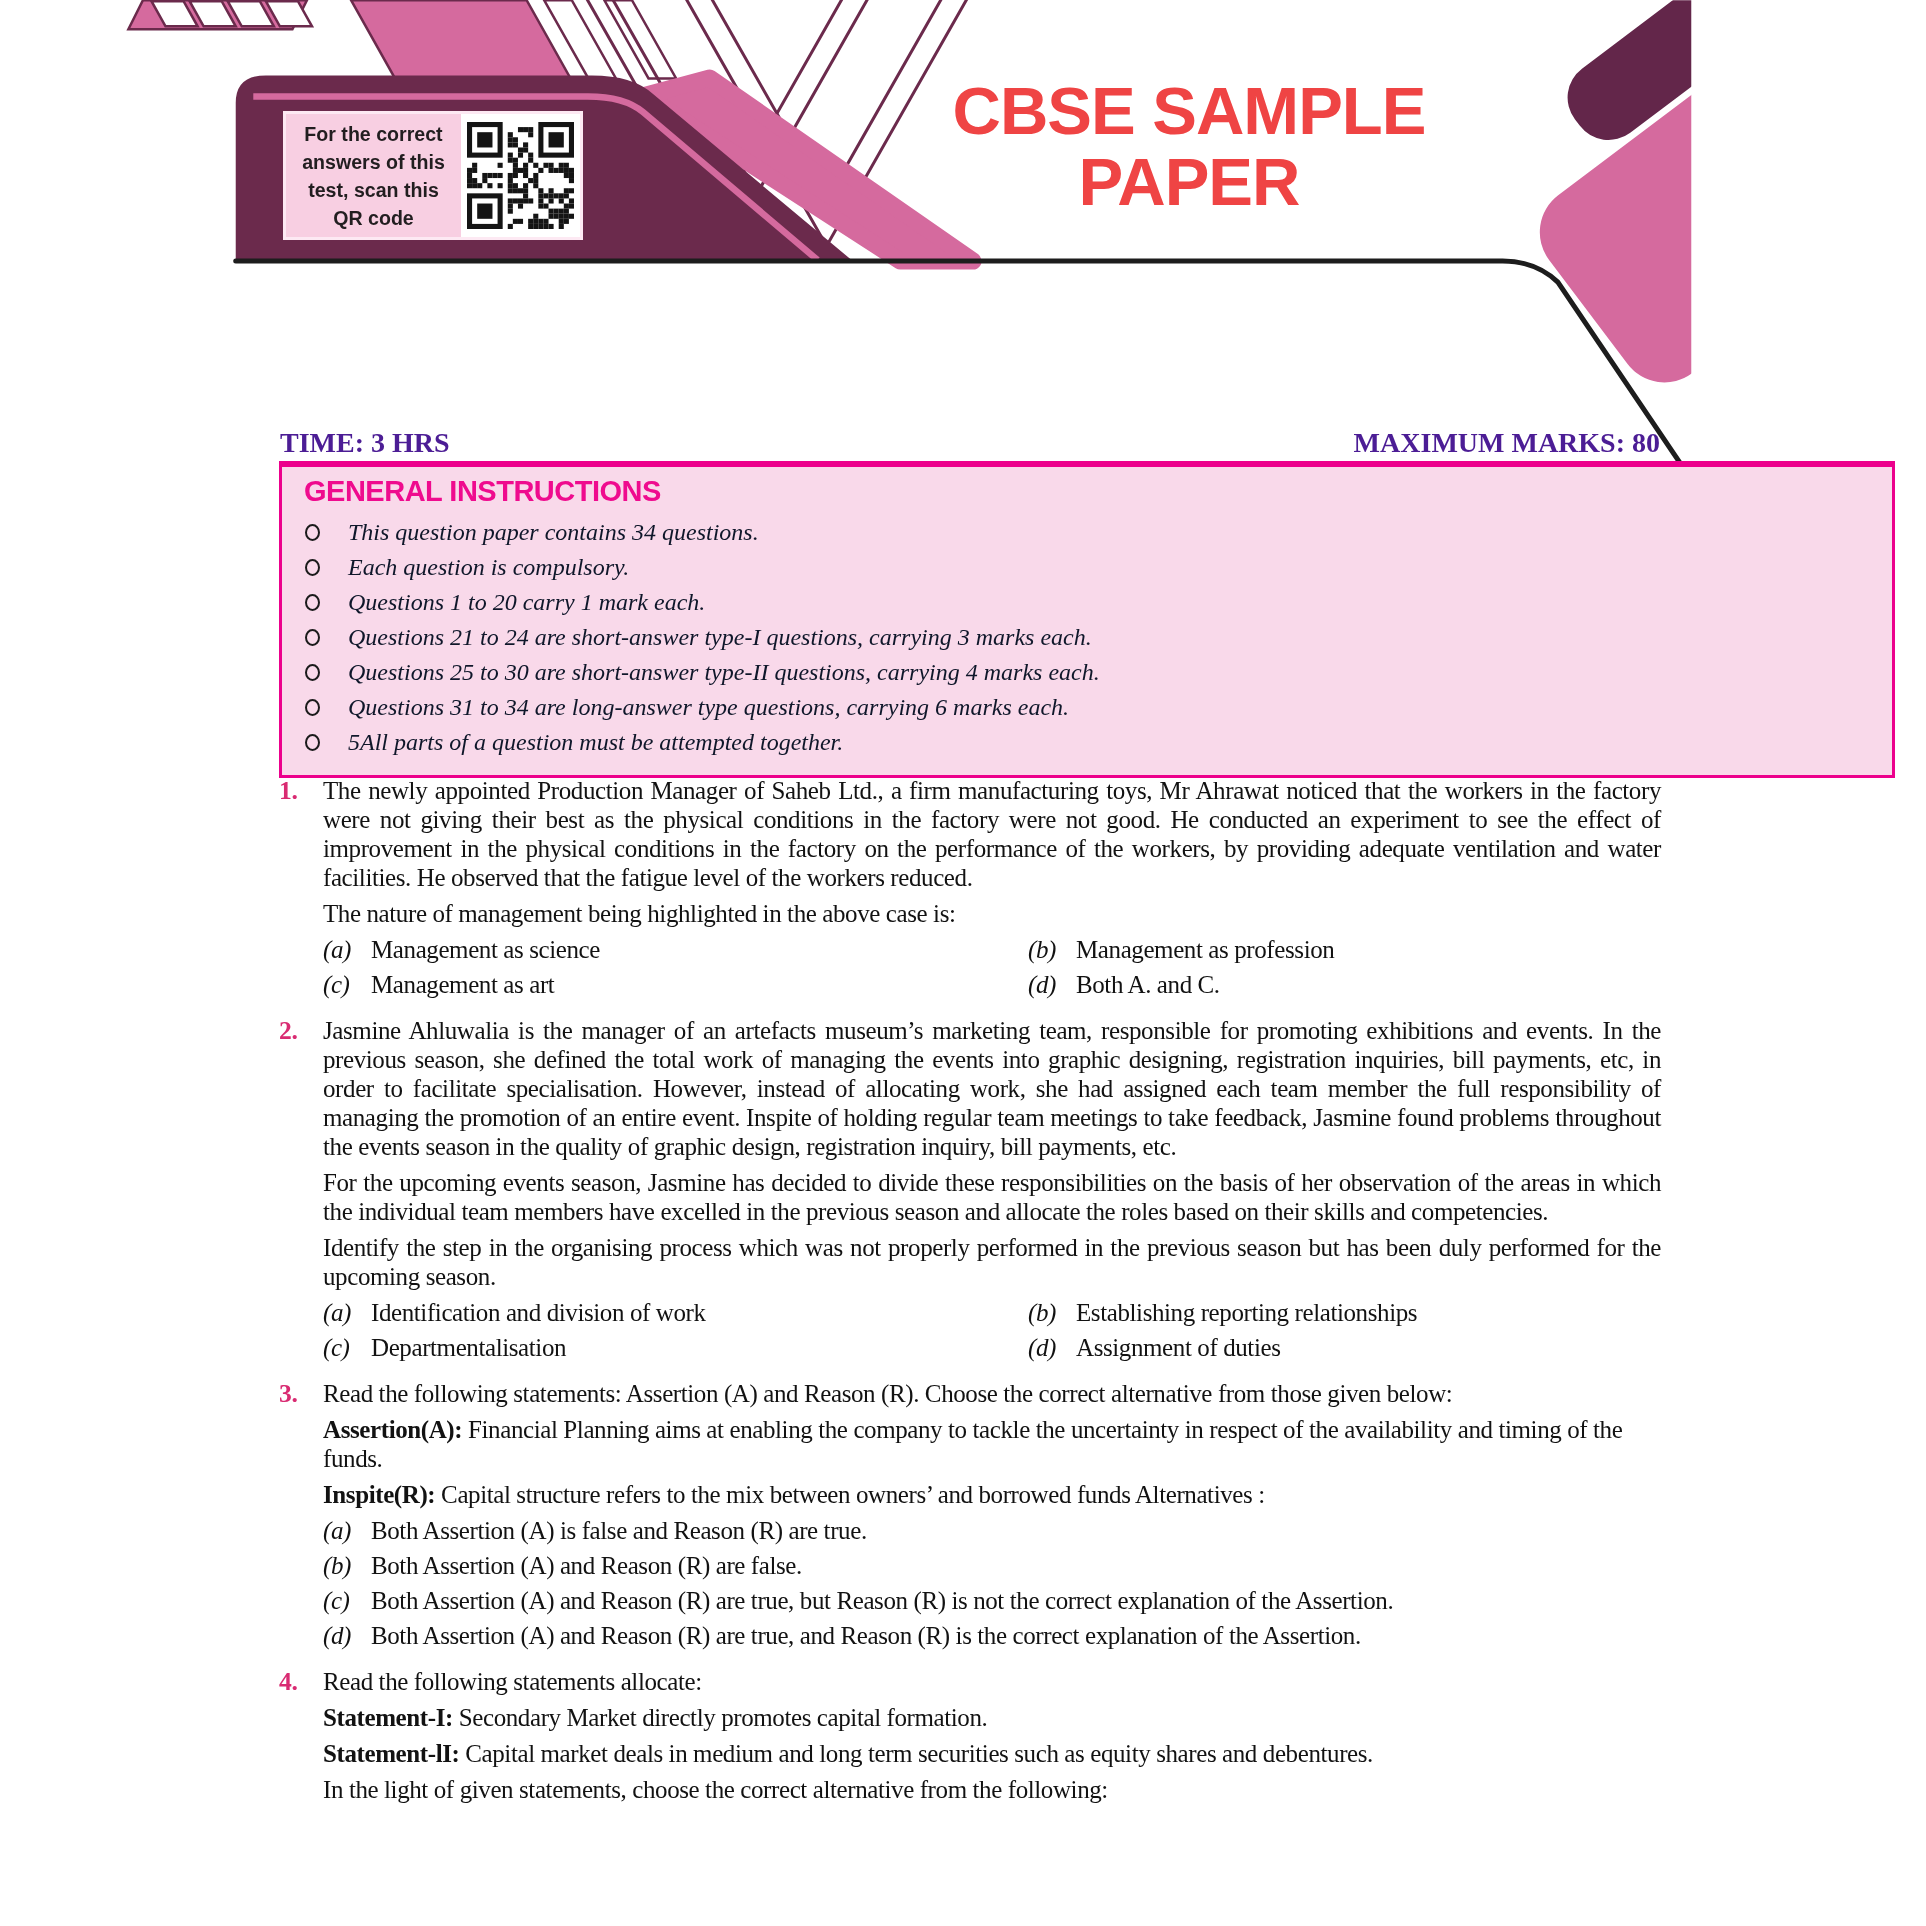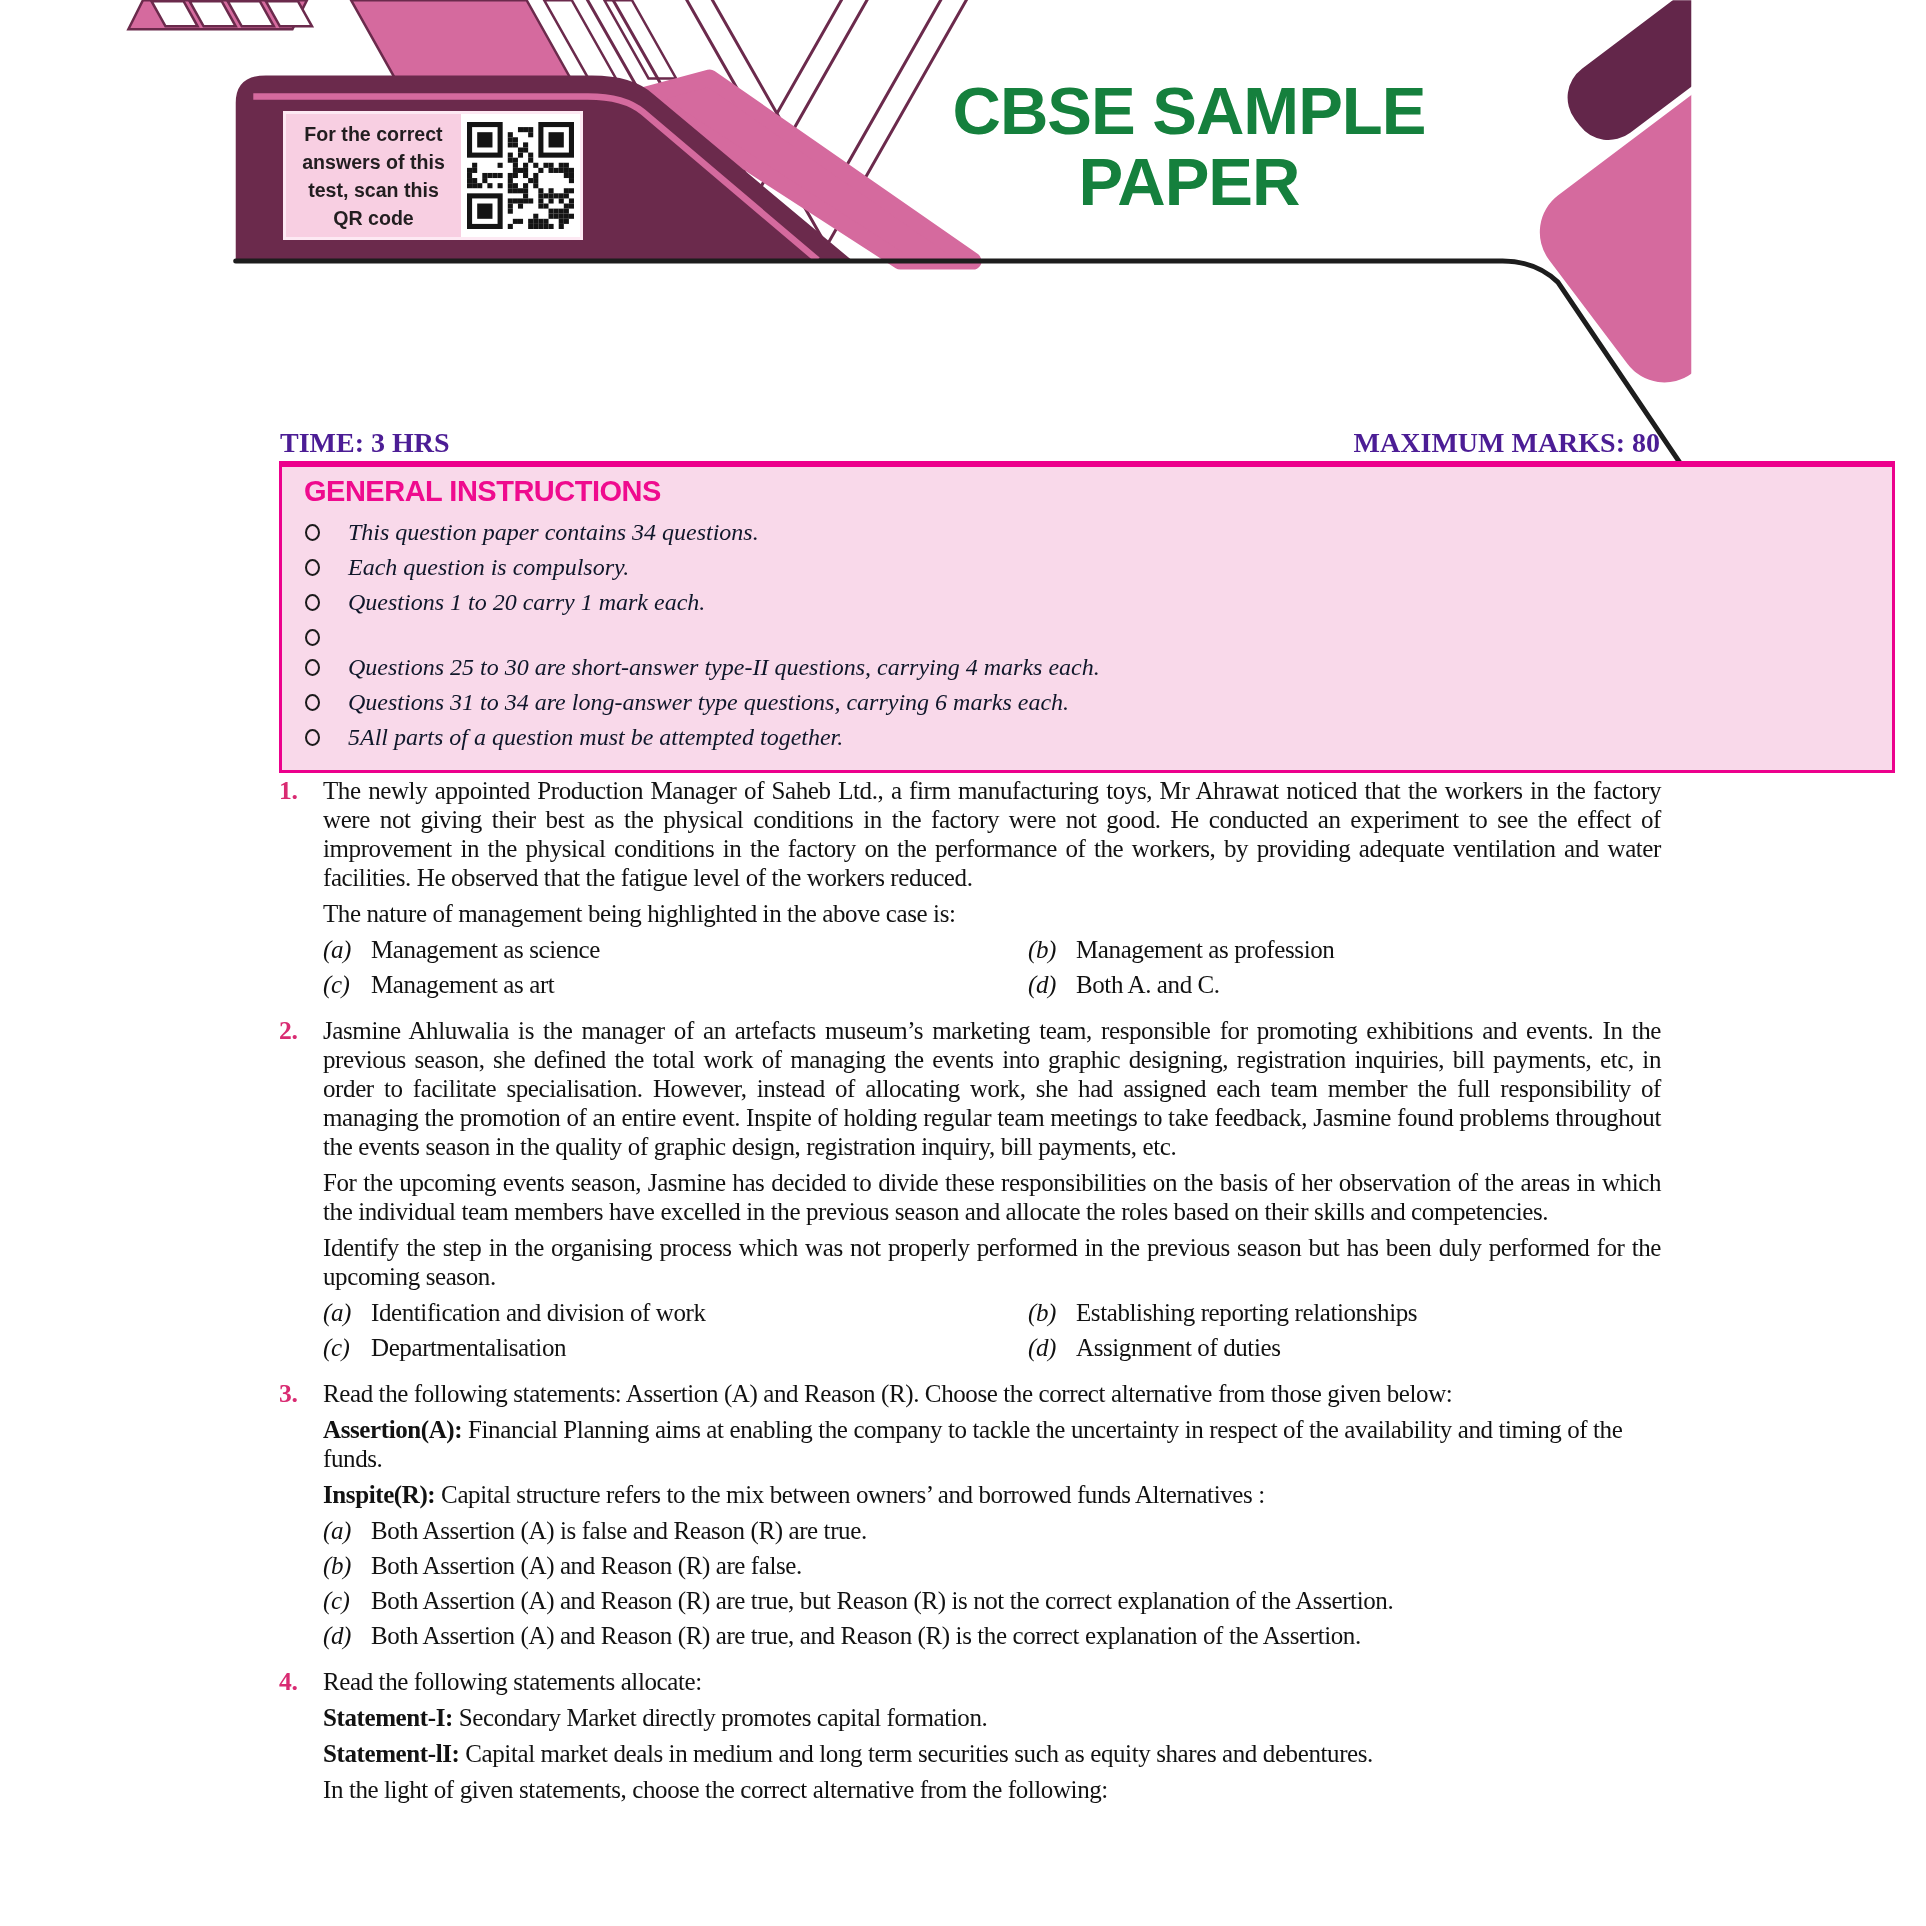--- a/index.html
+++ b/index.html
@@ -12,21 +12,21 @@
   .qr-panel{position:absolute;left:283px;top:111px;width:300px;height:129px;box-sizing:border-box;
             background:#f8cfe2;border:3px solid #fde9f3;display:flex;}
   .qr-text{flex:1 1 auto;display:flex;flex-direction:column;justify-content:center;
            font-family:"Liberation Sans",sans-serif;font-weight:700;font-size:19.6px;line-height:28px;
            color:#221e20;text-align:center;}
   .qr-code-box{flex:0 0 119px;background:#ffffff;display:flex;align-items:center;justify-content:center;}
 
   
   .title{position:absolute;left:853px;top:75px;width:672px;text-align:center;
          font-family:"Liberation Sans",sans-serif;font-weight:700;font-size:67px;line-height:71px;
-         color:#15803d;letter-spacing:-1px;}
+         color:#ef4444;letter-spacing:-1px;}
 
   
   .meta{position:absolute;left:280px;top:427px;width:1380px;display:flex;justify-content:space-between;
         font-weight:700;font-size:28px;color:#4c1d95;}
 
   
   .gibox{position:absolute;left:279px;top:461px;width:1616px;box-sizing:border-box;
          background:#f9d9ea;border:3.5px solid #ec008c;border-top-width:6.5px;padding:5px 20px 12px 15px;}
   .gi-heading{margin:3px 0 10px 7px;font-family:"Liberation Sans",sans-serif;font-weight:700;
               font-size:29px;color:#ef0b8e;letter-spacing:-0.5px;}
@@ -265,20 +265,21 @@
         <div class="gi-item">
           <span class="gi-bullet"></span>
           <span class="gi-text">Each question is compulsory.</span>
         </div>
         <div class="gi-item">
           <span class="gi-bullet"></span>
           <span class="gi-text">Questions 1 to 20 carry 1 mark each.</span>
         </div>
         <div class="gi-item">
           <span class="gi-bullet"></span>
+          <span class="gi-text">Questions 21 to 24 are short-answer type-I questions, carrying 3 marks each.</span>
         </div>
         <div class="gi-item">
           <span class="gi-bullet"></span>
           <span class="gi-text">Questions 25 to 30 are short-answer type-II questions, carrying 4 marks each.</span>
         </div>
         <div class="gi-item">
           <span class="gi-bullet"></span>
           <span class="gi-text">Questions 31 to 34 are long-answer type questions, carrying 6 marks each.</span>
         </div>
         <div class="gi-item">

